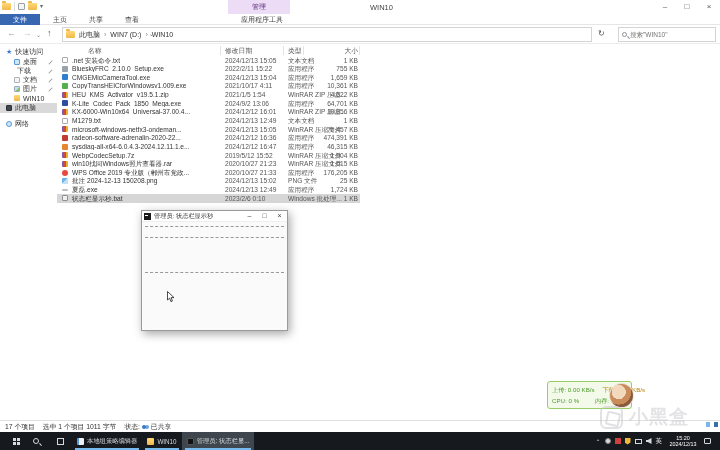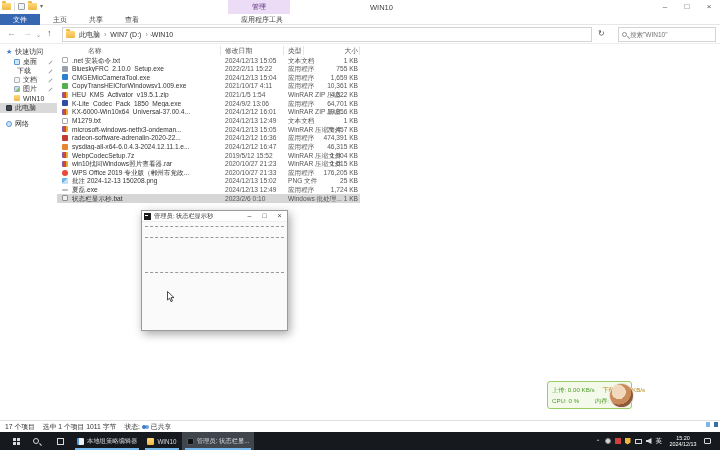--- a/index.html
+++ b/index.html
@@ -438,20 +438,24 @@
     </div>
     <div class="perf-row pr2">
       <span class="p-green">CPU:</span>
       <span class="p-green">0 %</span>
       <span class="p-green p-mem">内存:</span>
       <span class="p-green">15 %</span>
     </div>
     <div class="perf-avatar"></div>
   </div>
 
+  <div id="watermark">
+    <span class="wm-logo"></span>
+    <span class="wm-text">小黑盒</span>
+  </div>
   <div class="float-icons">
     <span class="float-ico1"></span>
     <span class="float-ico2"></span>
   </div>
 
   <div id="taskbar">
     <div class="tb-btn">
         <span class="win-logo"></span>
       </div>
     <div class="tb-btn">

